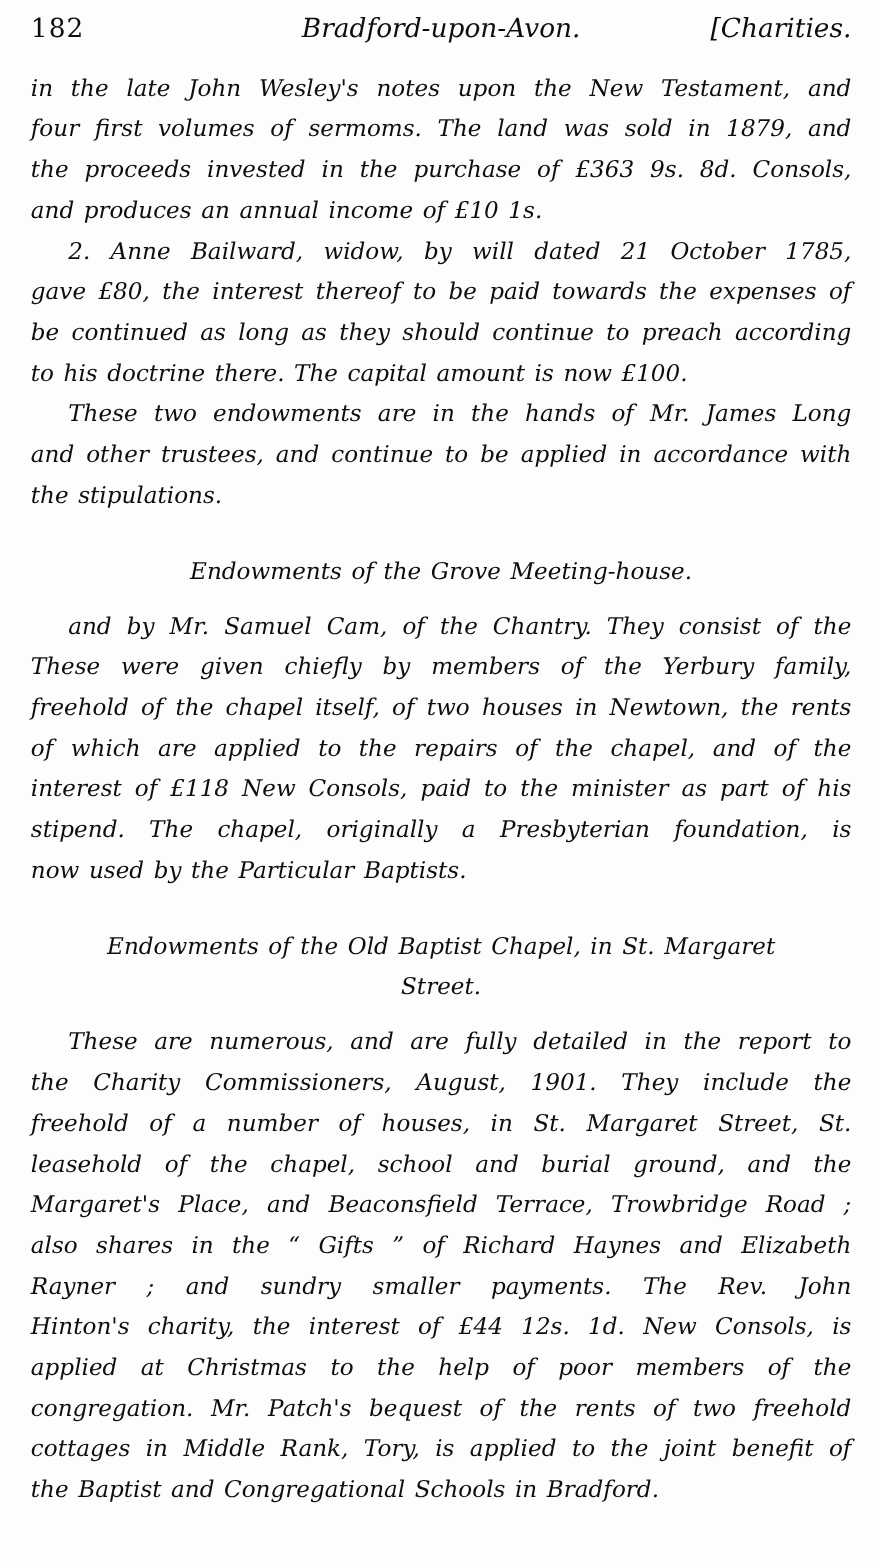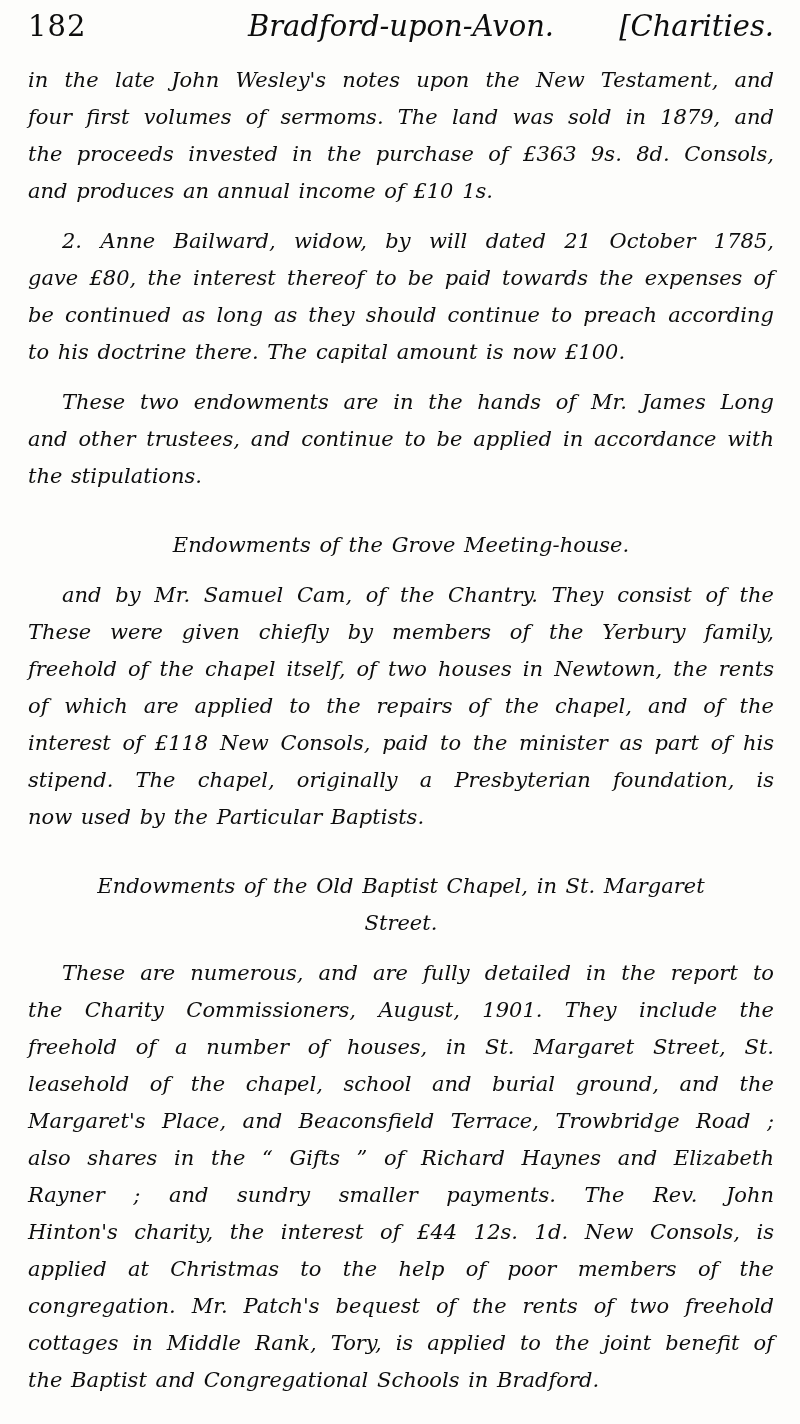--- a/index.html
+++ b/index.html
@@ -15,21 +15,21 @@
     color: #0d0d0d;
     font-family: "DejaVu Serif", "Liberation Serif", serif;
     box-sizing: border-box;
     padding: 12px 26px 0 28px;
     overflow: hidden;
   }
   .running-header {
     display: grid;
     grid-template-columns: 1fr auto 1fr;
     align-items: baseline;
-    font-size: 29px;
+    font-size: 24px;
     line-height: 28px;
     margin-bottom: 22px;
   }
   .page-number {
     font-style: normal;
     justify-self: start;
     letter-spacing: 1px;
   }
   .running-title {
     font-style: italic;
@@ -39,21 +39,21 @@
     font-style: italic;
     justify-self: end;
   }
   .body-text {
     font-style: italic;
     font-size: 21px;
     line-height: 37px;
     word-spacing: 2px;
   }
   .block { margin: 0; }
-  .block-paragraph + .block-paragraph { margin-top: 13px; }
+  .block-paragraph + .block-paragraph { }
   .block-heading {
     margin-top: 30px;
     margin-bottom: 13px;
   }
   .block-paragraph + .block-heading { margin-top: 32px; }
   .line {
     text-align: justify;
     text-align-last: justify;
   }
   .line.last {

